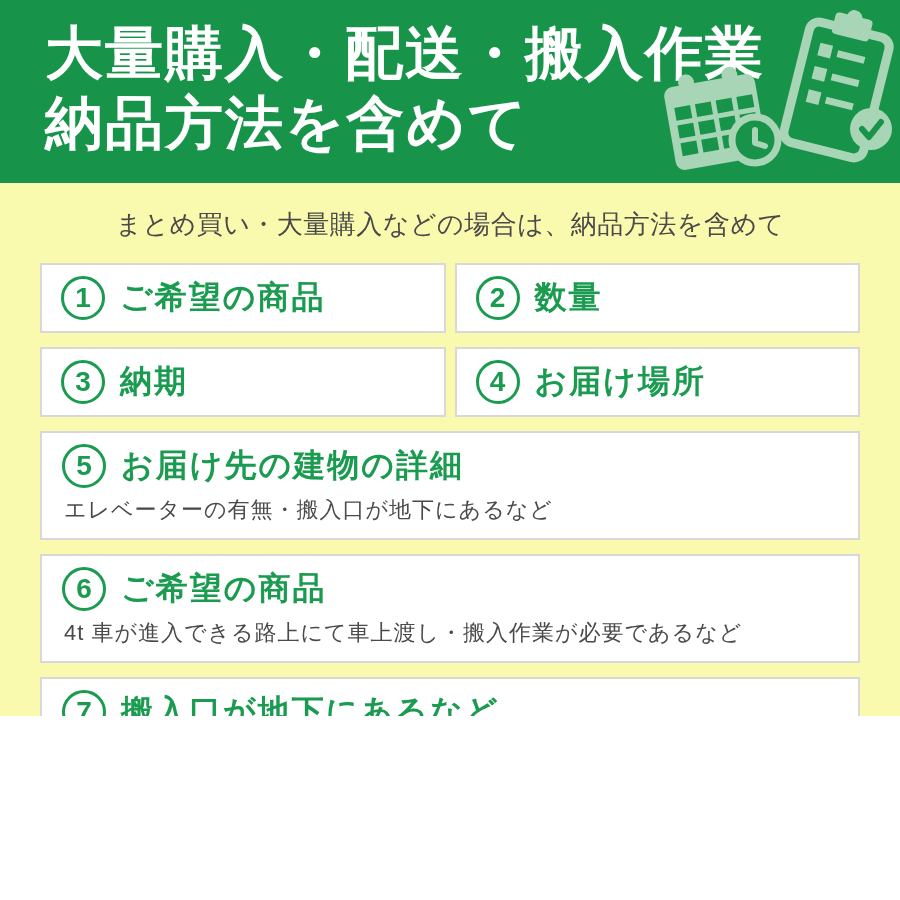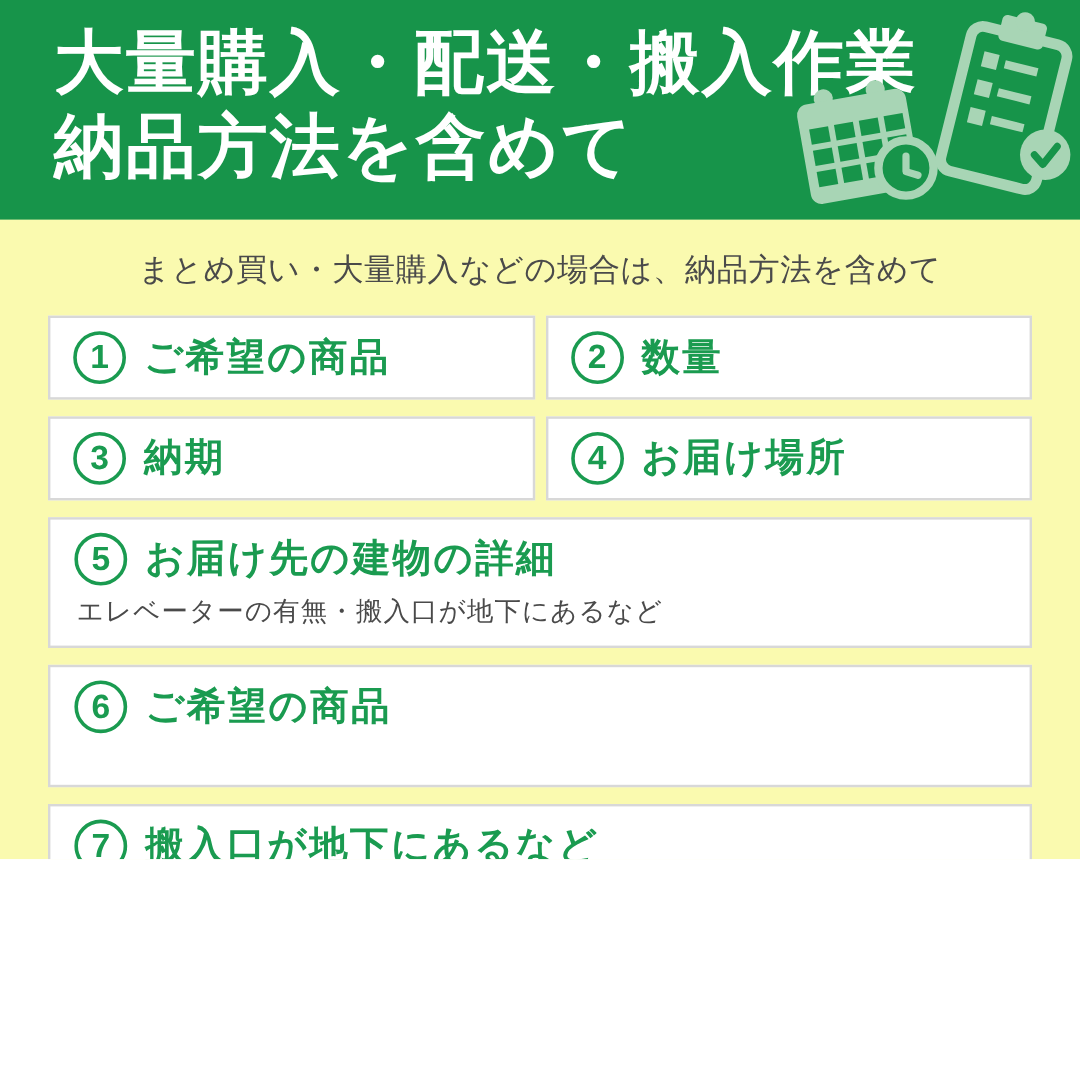--- a/index.html
+++ b/index.html
@@ -190,20 +190,21 @@
         <span class="box-title">お届け先の建物の詳細</span>
       </div>
       <p class="note">エレベーターの有無・搬入口が地下にあるなど</p>
     </div>
 
     <div class="box box-lg">
       <div class="title-row">
         <span class="num">6</span>
         <span class="box-title">ご希望の商品</span>
       </div>
+      <p class="note">4t 車が進入できる路上にて車上渡し・搬入作業が必要であるなど</p>
     </div>
 
     <div class="box box-lg">
       <div class="title-row">
         <span class="num">7</span>
         <span class="box-title">搬入口が地下にあるなど</span>
       </div>
     </div>
 
   </section>

